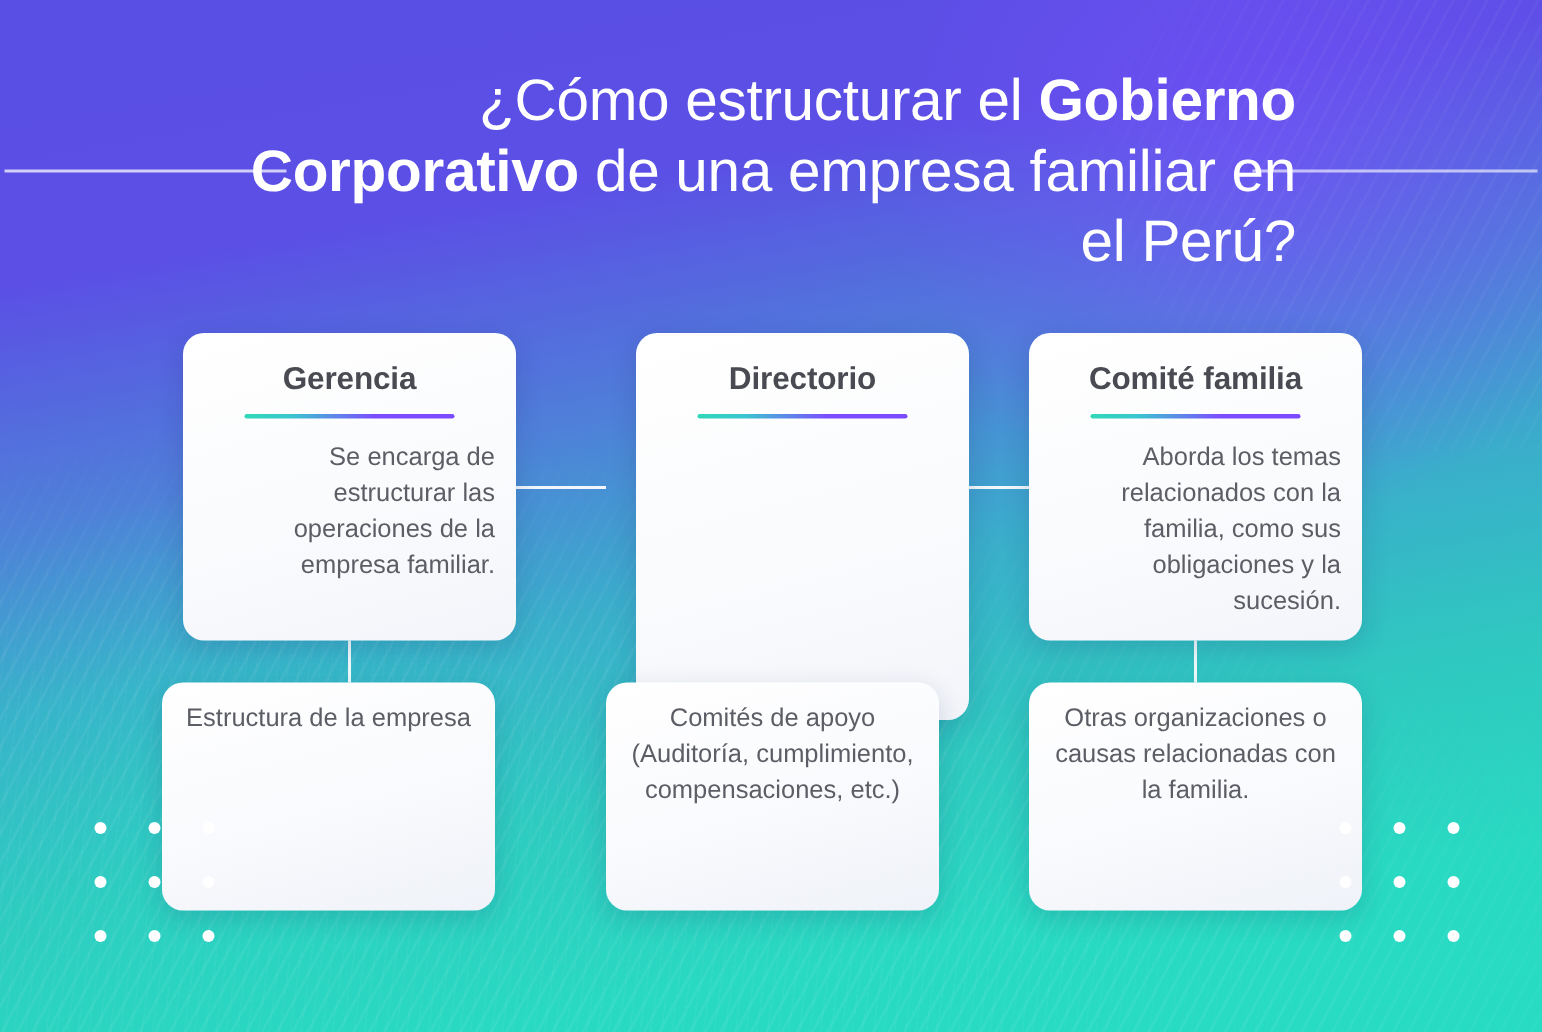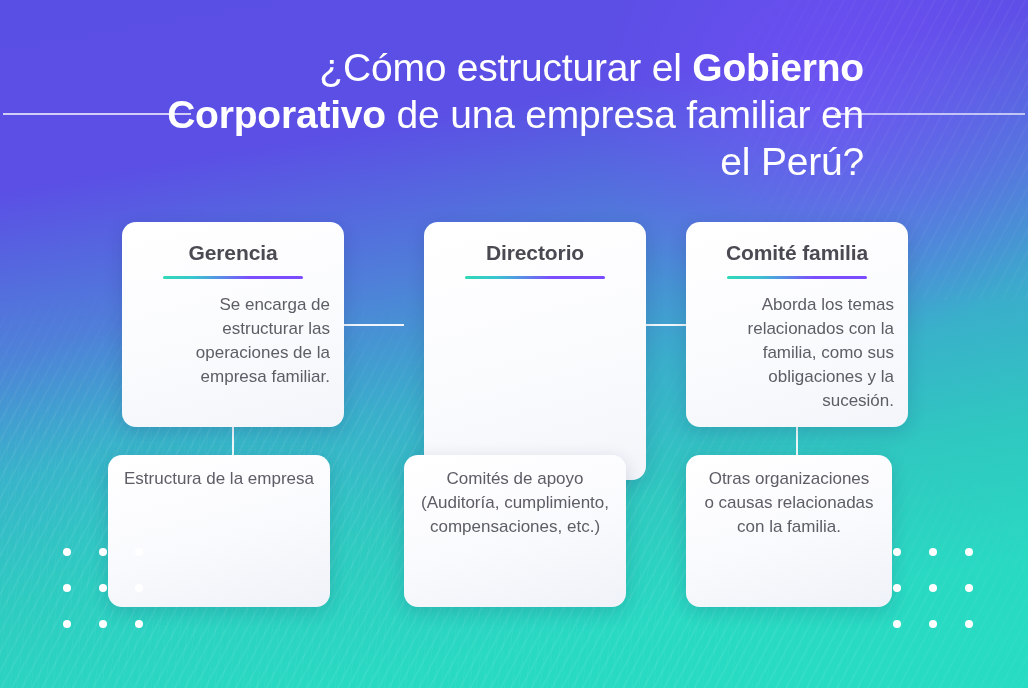--- a/index.html
+++ b/index.html
@@ -129,21 +129,21 @@
     position:absolute;
     background:linear-gradient(165deg,#ffffff 0%,#f9fafd 55%,#eff2f8 100%);
     border-radius:14px;
     box-shadow:0 5px 18px rgba(23,33,85,0.16);
     display:flex; align-items:flex-start; justify-content:center;
     text-align:center; padding:12px 16px;
     color:#5d5d66; font-size:17px; line-height:24px;
   }
   #card-estructura { left:108px; top:455px; width:222px; height:152px; }
   #card-comites    { left:404px; top:455px; width:222px; height:152px; }
-  #card-otras      { left:686px; top:455px; width:206px; height:152px; }
+  #card-otras      { left:686px; top:455px; width:222px; height:152px; }
 
   
   .conn { position:absolute; background:rgba(255,255,255,0.92); }
   .conn-h1 { left:344px; top:324px; width:60px; height:2px; }
   .conn-h2 { left:626px; top:324px; width:60px; height:2px; }
   .conn-v1 { left:232px; top:427px; width:2px; height:28px; }
   .conn-v2 { left:514px; top:427px; width:2px; height:28px; }
   .conn-v3 { left:796px; top:427px; width:2px; height:28px; }
 
   

